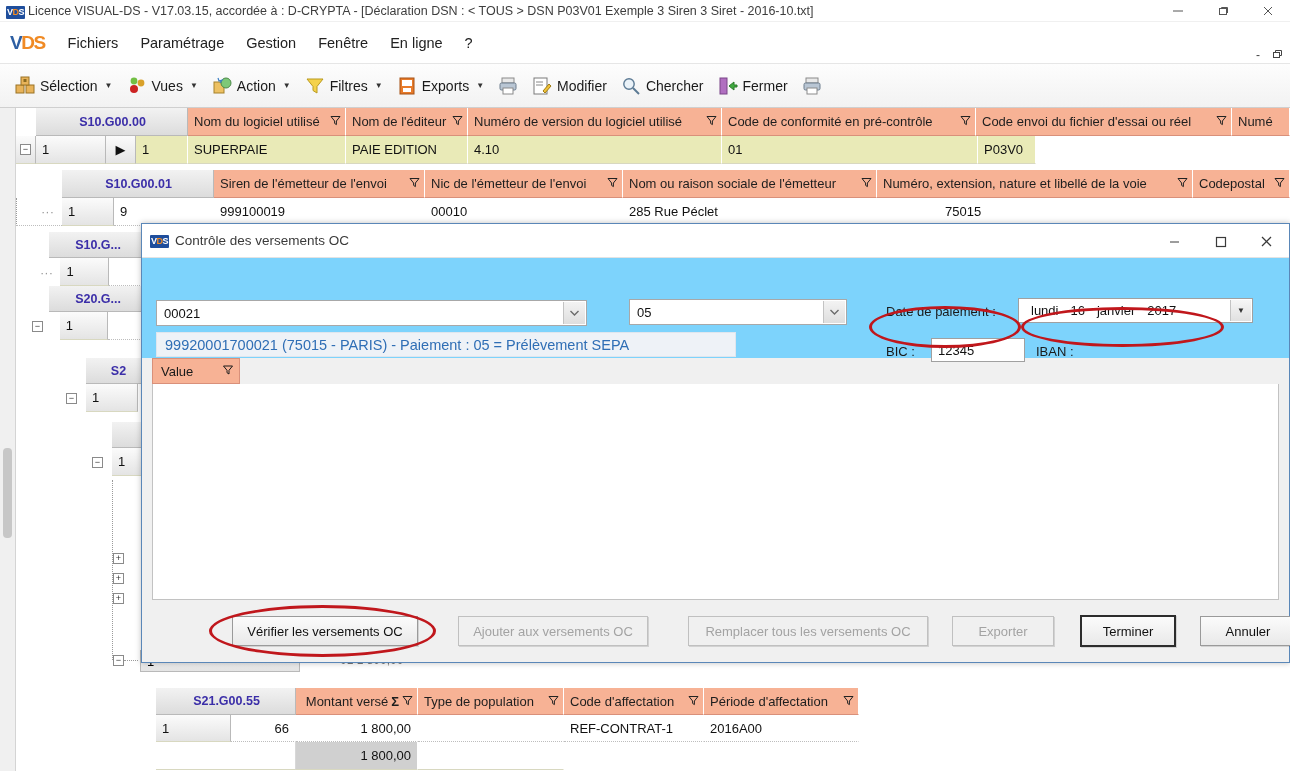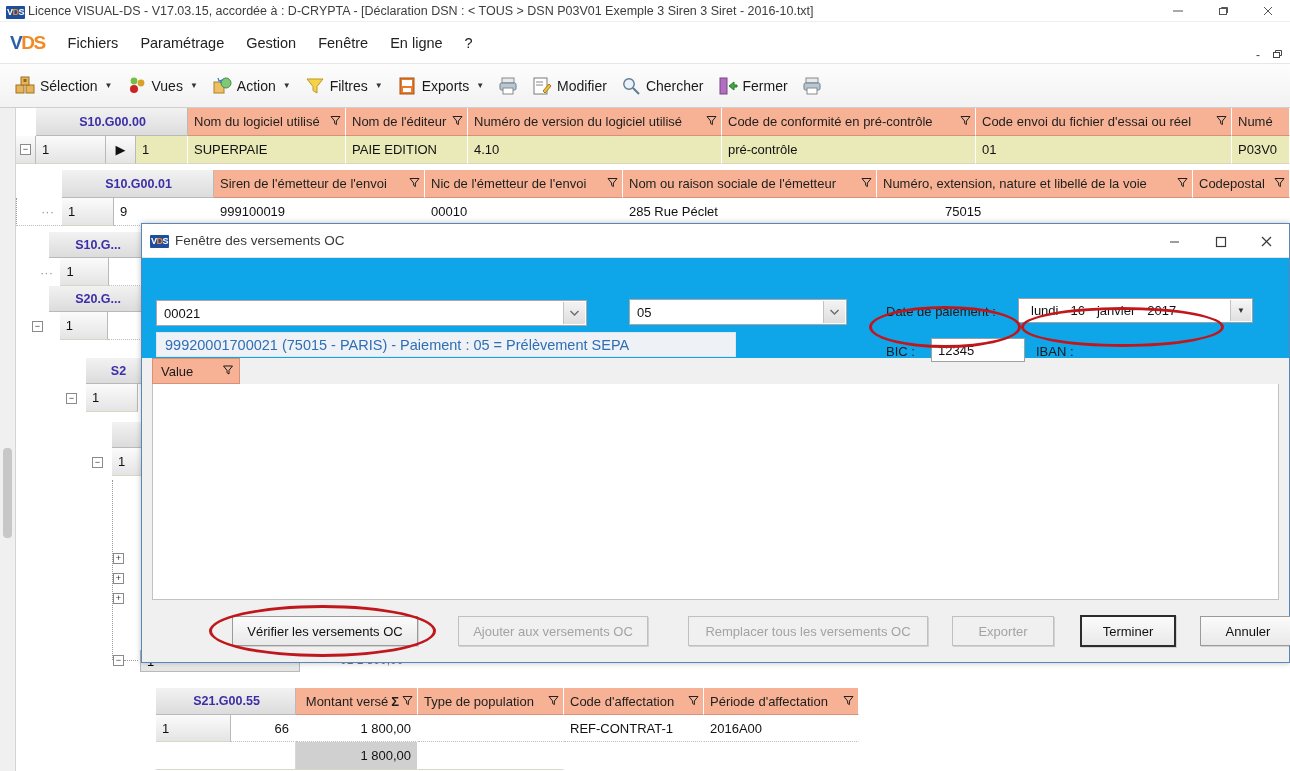--- a/index.html
+++ b/index.html
@@ -159,21 +159,21 @@
     border-bottom: 1px solid #e3e3e3; position: relative;
   }
   .dlg-title .t {
     font-size: 13.5px; color: #3a3a3a; margin-left: 6px;
   }
   .dlg-wbtns { position: absolute; right: 0; top: 0; height: 34px; display: flex; }
   .dlg-wbtn { width: 46px; display: flex; align-items: center; justify-content: center; color: #3a3a3a; }
 
   .dlg-top {
     height: 100px; padding: 8px 10px 0 10px; position: relative;
-    background: #0ea5e9;
+    background: #7dd3fc;
   }
   .combo {
     border: 1px solid #a8a8a8; background: #ffffff; height: 26px;
     display: flex; align-items: center; position: relative;
     font-size: 13px; color: #111; padding-left: 7px;
   }
   .combo .arrow {
     position: absolute; right: 1px; top: 1px; bottom: 1px; width: 22px;
     background: linear-gradient(180deg,#f3f3f3,#dedede);
     border-left: 1px solid #c3c3c3;
@@ -416,21 +416,20 @@
     <div class="grid-row">
       <div class="gc rowhdr" style="width:20px; justify-content:center;">
         <span class="tree-expander">−</span>
       </div>
       <div class="gc rowhdr" style="width:70px;">1</div>
       <div class="gc rowhdr" style="width:30px; justify-content:center;">▶</div>
       <div class="gc" style="width:52px;">1</div>
       <div class="gc" style="width:158px;">SUPERPAIE</div>
       <div class="gc" style="width:122px;">PAIE EDITION</div>
       <div class="gc" style="width:254px;">4.10</div>
-      <div class="gc" style="width:254px;">pré-contrôle</div>
       <div class="gc" style="width:256px;">01</div>
       <div class="gc" style="width:58px;">P03V0</div>
     </div>
   </div>
 
   <div class="grid-block" style="left:16px; top:170px; width:1274px;">
     <div class="grid-row">
       <div class="gh code" style="width:46px; background:#fff; border:none;"></div>
       <div class="gh code" style="width:152px;">S10.G00.01</div>
       <div class="gh" style="width:211px;">
@@ -542,21 +541,21 @@
   </div>
   <div style="position:absolute; left:140px; top:650px; width:160px; height:22px; background:linear-gradient(180deg,#fbfbfb,#e4e4e4); border:1px solid #b9b9b9; display:flex; align-items:center; padding-left:6px; font-size:13px;">1</div>
   <div style="position:absolute; left:300px; top:650px; width:260px; height:20px; background:#fff; color:#777; font-size:12px; display:flex; align-items:center; padding-left:40px; overflow:hidden;">01  1 800,00</div>
 
   <div class="dialog">
 
     <div class="dlg-title">
       <span style="margin-left:8px;">
         <span class="vds-logo">V<span class="s">D</span>S</span>
       </span>
-      <span class="t">Fenêtre des versements OC</span>
+      <span class="t">Contrôle des versements OC</span>
       <div class="dlg-wbtns">
         <div class="dlg-wbtn">
           <svg width="13" height="13" viewBox="0 0 13 13">
               <line x1="2" y1="7" x2="11" y2="7" stroke="#3a3a3a" stroke-width="1"></line>
             </svg>
         </div>
         <div class="dlg-wbtn">
           <svg width="13" height="13" viewBox="0 0 13 13">
               <rect x="2.5" y="2.5" width="9" height="9" fill="none" stroke="#3a3a3a" stroke-width="1.2"></rect>
             </svg>

